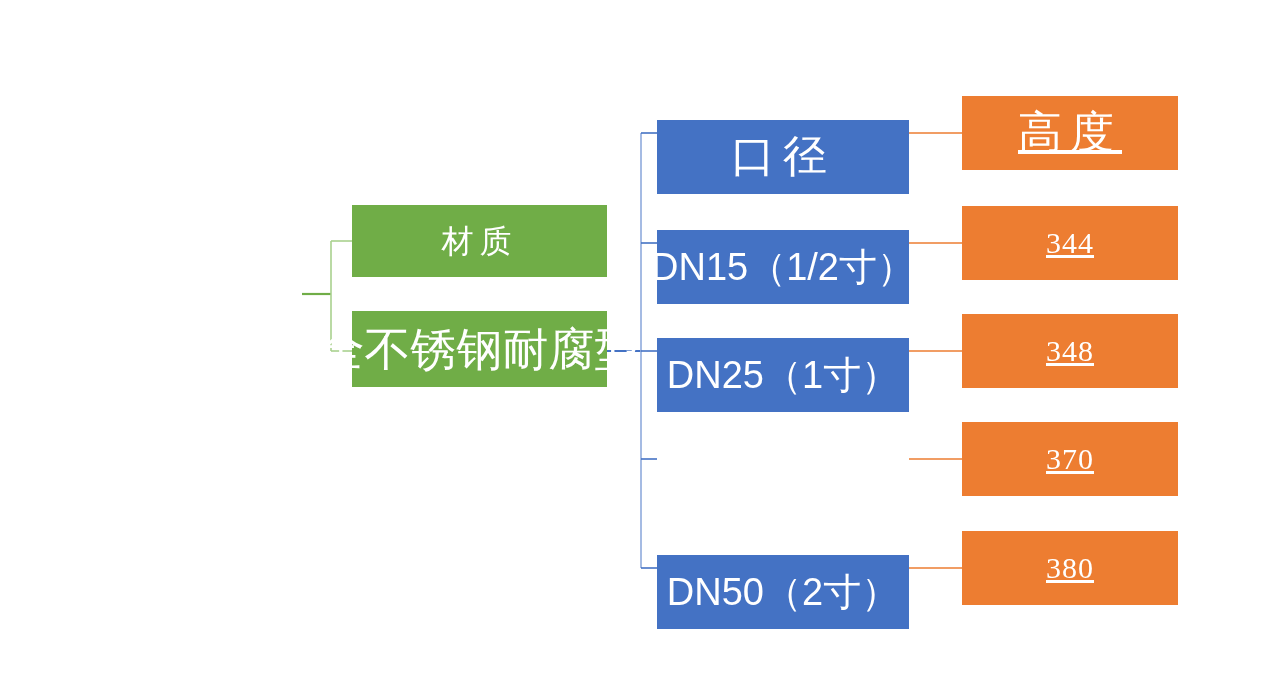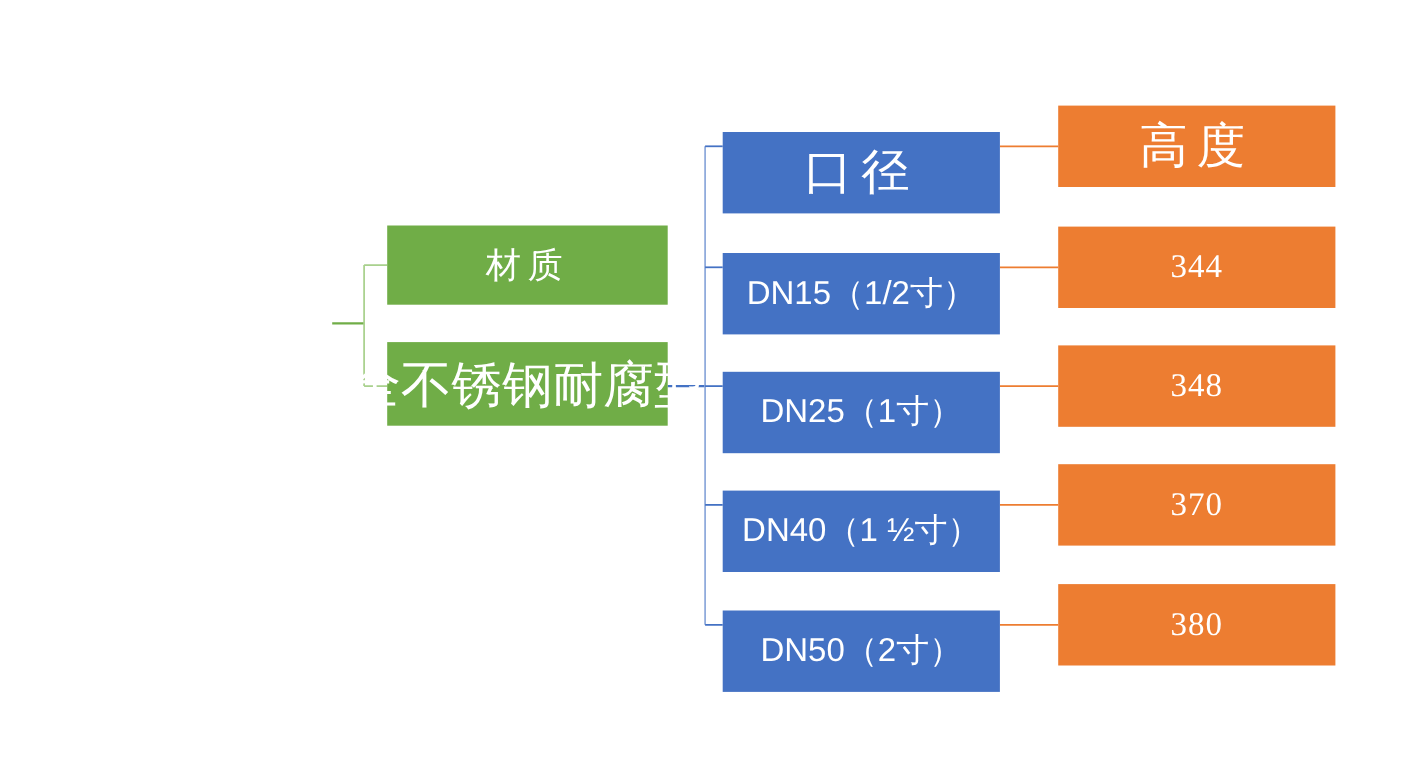--- a/index.html
+++ b/index.html
@@ -38,28 +38,28 @@
     background: var(--green, #70AD47);
     font-size: 32px;
     letter-spacing: 6px;
   }
   .node-variant {
     left: 352px; top: 311px; width: 255px; height: 76px;
     background: var(--green, #70AD47);
     font-size: 46px;
   }
   .col-caliber { left: 657px; width: 252px; height: 74px; background: var(--blue, #4472C4); margin-top: 24px; }
-  .col-height  { left: 962px; width: 252px; height: 74px; background: var(--orange, #ED7D31); }
+  .col-height  { left: 962px; width: 216px; height: 74px; background: var(--orange, #ED7D31); text-decoration: underline; }
   .row-0 { top: 96px; }
   .row-1 { top: 206px; }
   .row-2 { top: 314px; }
   .row-3 { top: 422px; }
   .row-4 { top: 531px; }
   .hdr   { font-size: 44px; letter-spacing: 8px; }
-  .dn    { font-size: 30px; }
+  .dn    { font-size: 38px; }
   .num   { font-size: 30px; letter-spacing: 1px; }
 
   .connectors {
     position: absolute;
     left: 0; top: 0; width: 1275px; height: 693px;
     pointer-events: none;
   }
   .ln-green       { stroke: var(--green, #70AD47); stroke-width: 2.2; }
   .ln-green-light { stroke: var(--green-light, #A9D18E); stroke-width: 1.6; }
   .ln-blue        { stroke: var(--blue, #4472C4); stroke-width: 2; }
@@ -94,21 +94,20 @@
     <line class="ln-orange" x1="909" y1="568" x2="962" y2="568"></line>
   </svg>
 
 
   <div class="node node-material serif">材质</div>
   <div class="node node-variant sans">全不锈钢耐腐型</div>
 
   <div class="node col-caliber row-0 serif hdr">口径</div>
   <div class="node col-caliber row-1 sans dn">DN15（1/2寸）</div>
   <div class="node col-caliber row-2 sans dn">DN25（1寸）</div>
-  <div class="node col-caliber row-3 sans dn">DN40（1 ½寸）</div>
   <div class="node col-caliber row-4 sans dn">DN50（2寸）</div>
 
   <div class="node col-height row-0 serif hdr">高度</div>
   <div class="node col-height row-1 serif num">344</div>
   <div class="node col-height row-2 serif num">348</div>
   <div class="node col-height row-3 serif num">370</div>
   <div class="node col-height row-4 serif num">380</div>
 
 </div>
 

